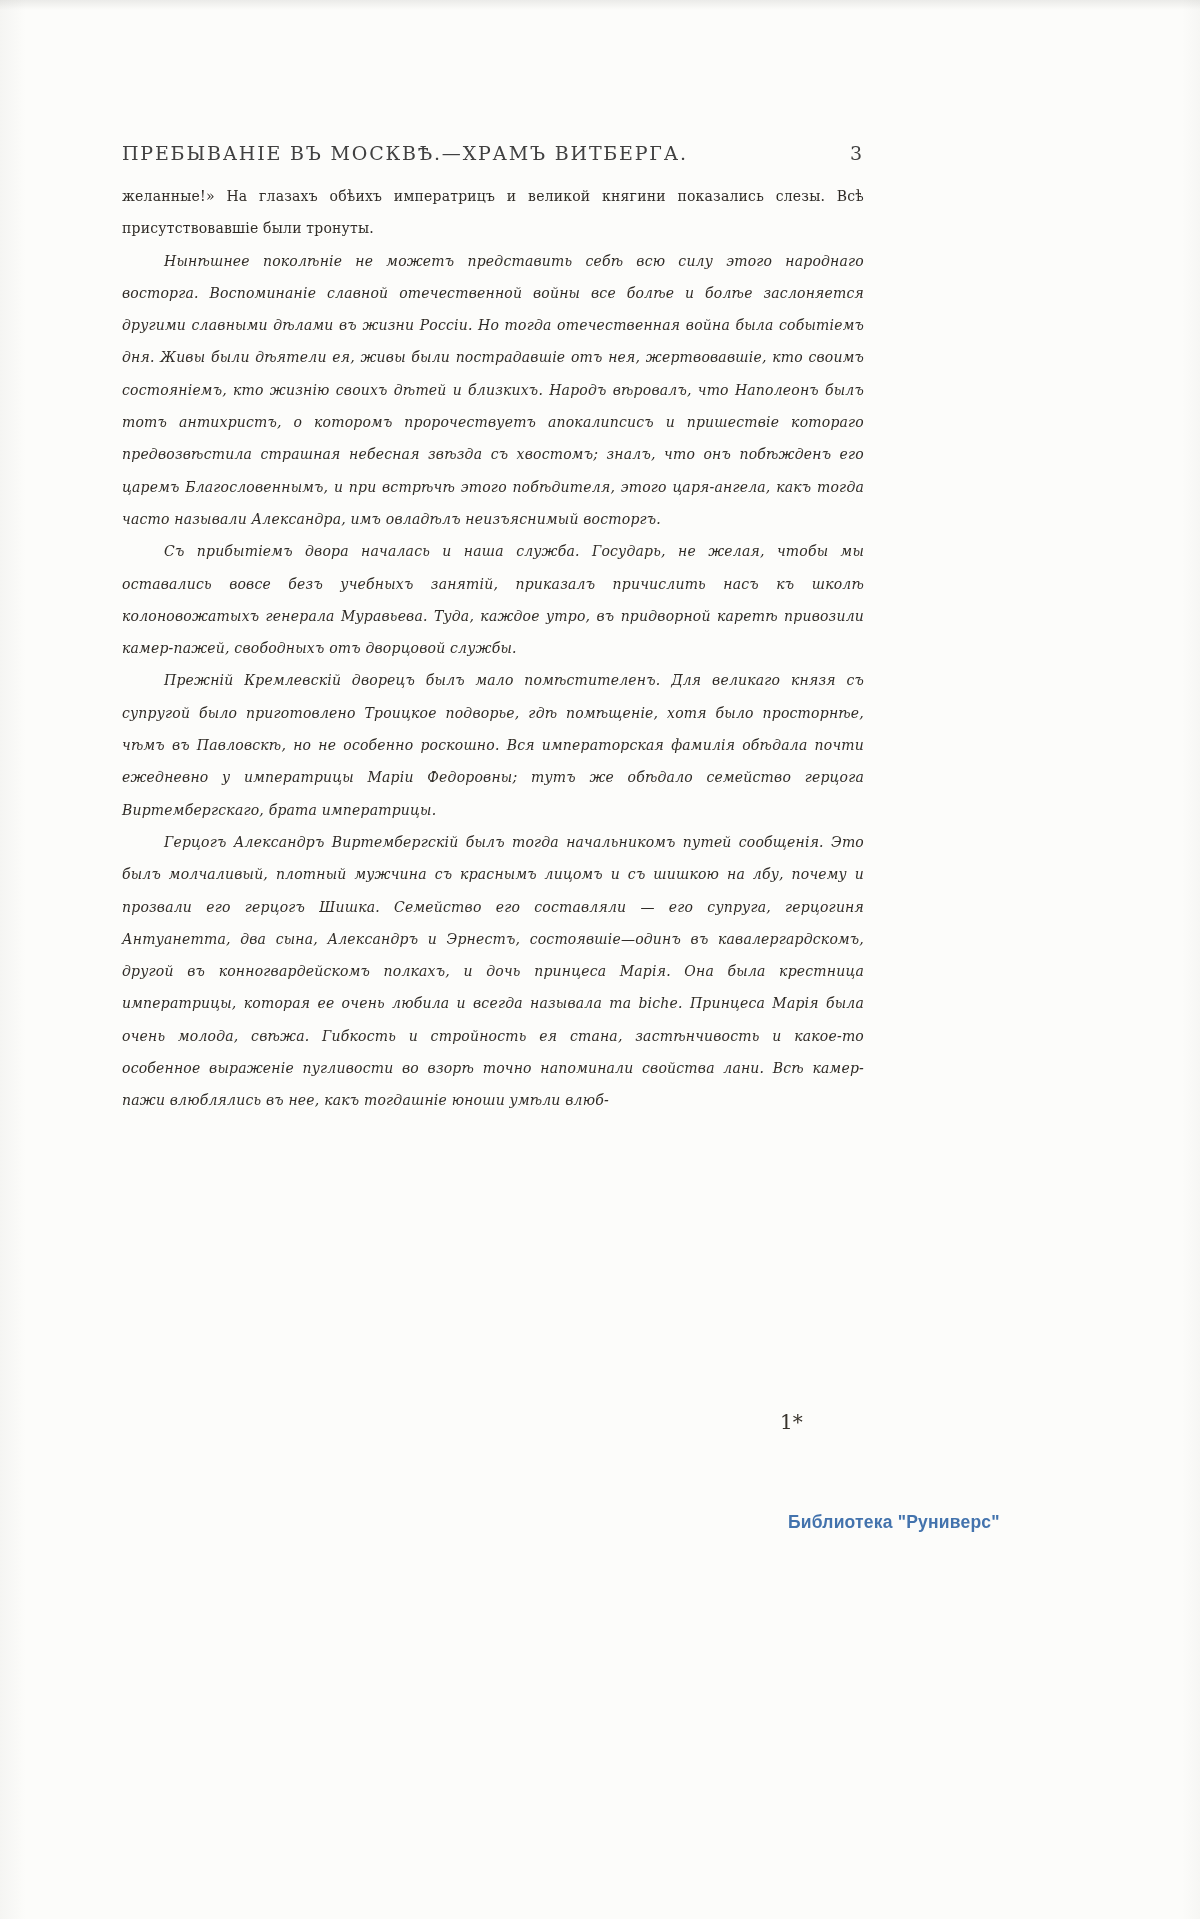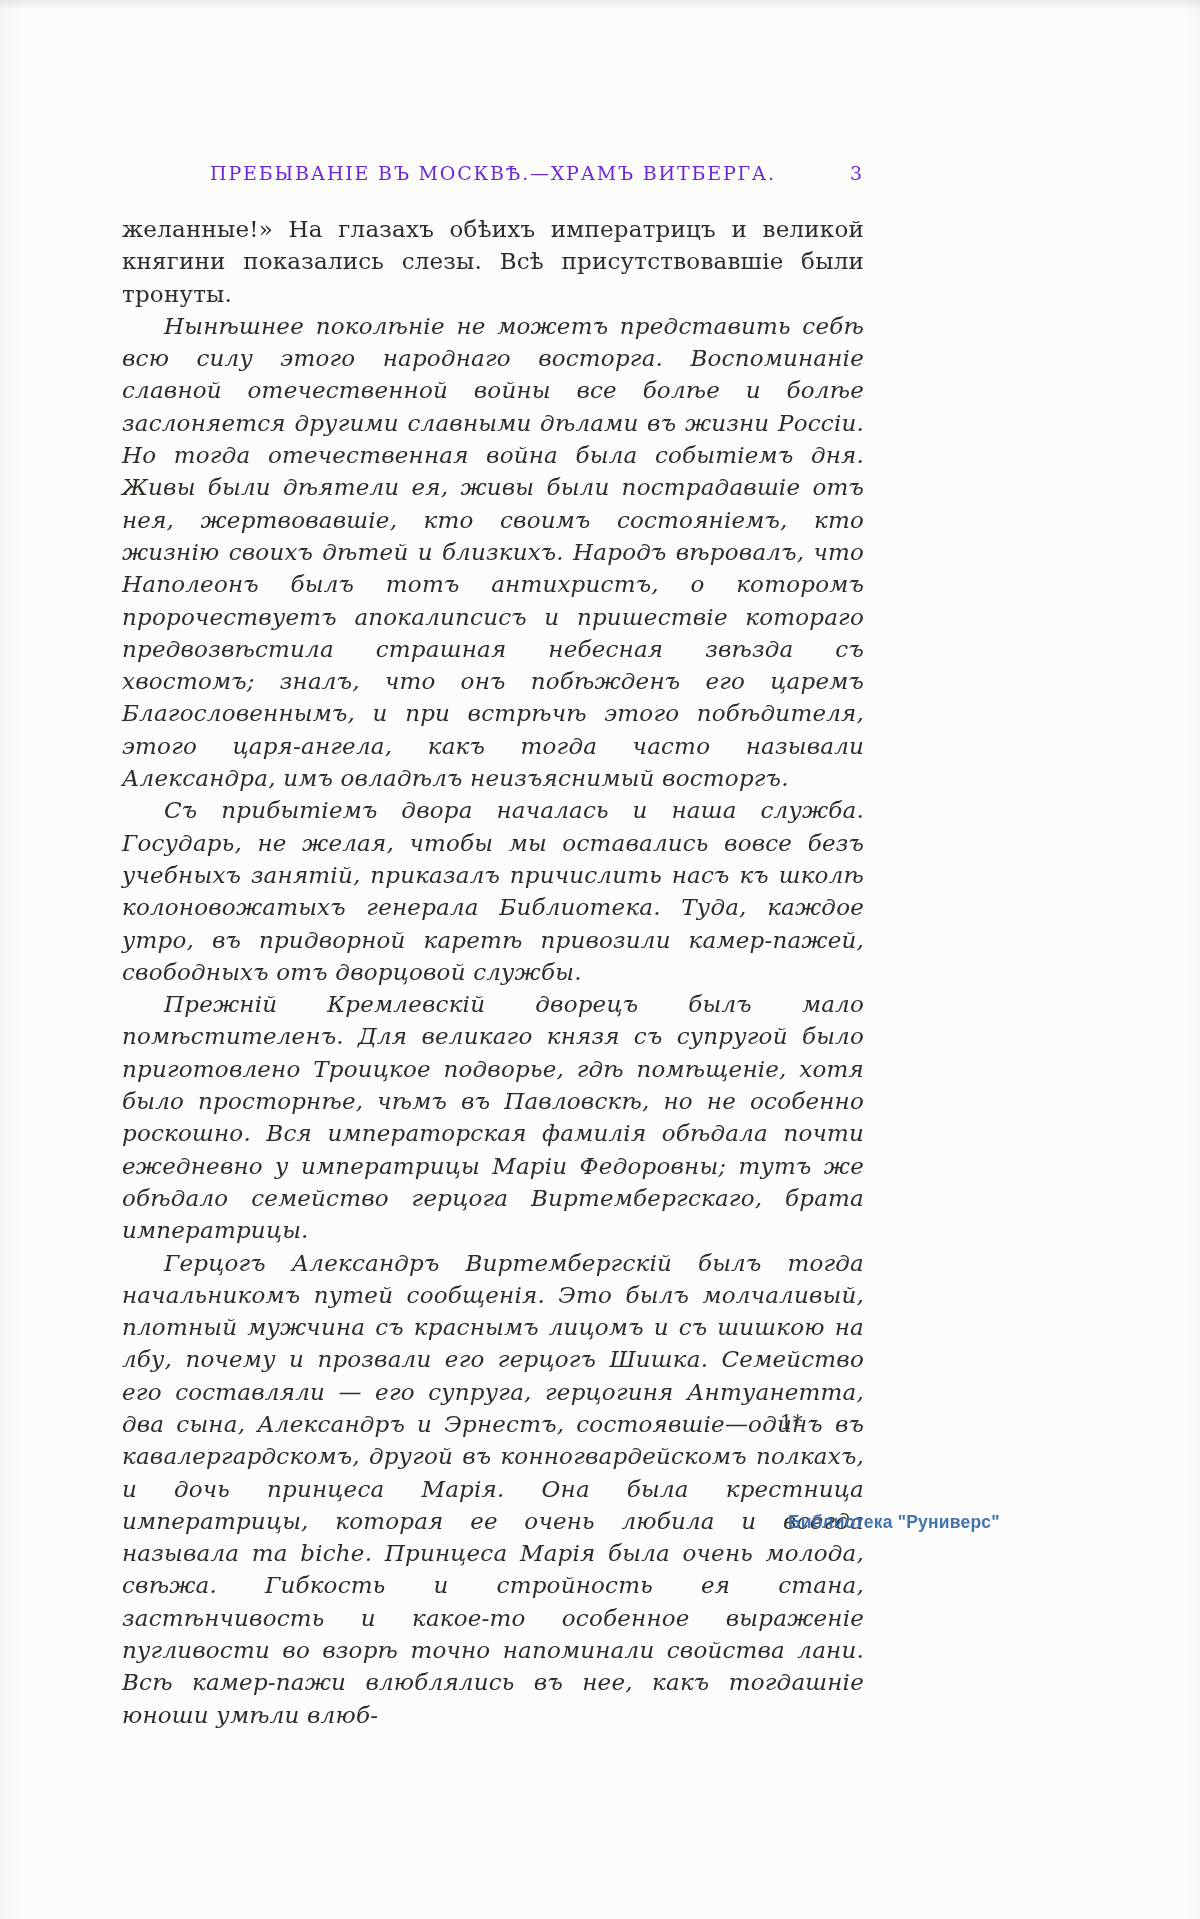--- a/index.html
+++ b/index.html
@@ -22,36 +22,35 @@
       pointer-events: none;
     }
     .text-area {
       position: absolute;
       left: 122px;
       top: 142px;
       width: 742px;
     }
     .running-head {
       position: relative;
-      text-align: center;
+      text-align: left;
       font-size: 19px;
       letter-spacing: 1.8px;
-      color: #6d28d9;
+      color: #404040;
       white-space: nowrap;
-      margin-top: 20px;
     }
     .page-number {
       position: absolute;
       right: 2px;
       top: 0;
       letter-spacing: 0;
     }
     .body-text {
-      margin-top: 29px;
-      font-size: 23px;
+      margin-top: 16px;
+      font-size: 14px;
       line-height: 32.3px;
       text-align: justify;
       letter-spacing: 0.2px;
     }
     .body-text p { margin: 0; }
     .body-text p.indent { text-indent: 42px; font-style: italic; }
     .signature-mark {
       position: absolute;
       left: 780px;
       top: 1410px;
@@ -77,21 +76,21 @@
 <div class="text-area">
 
   <div class="running-head">
     <span>ПРЕБЫВАНІЕ ВЪ МОСКВѢ.—ХРАМЪ ВИТБЕРГА.</span>
     <span class="page-number">3</span>
   </div>
 
   <div class="body-text">
     <p>желанные!» На глазахъ обѣихъ императрицъ и великой княгини показались слезы. Всѣ присутствовавшіе были тронуты.</p>
     <p class="indent">Нынѣшнее поколѣніе не можетъ представить себѣ всю силу этого народнаго восторга. Воспоминаніе славной отечественной войны все болѣе и болѣе заслоняется другими славными дѣлами въ жизни Россіи. Но тогда отечественная война была событіемъ дня. Живы были дѣятели ея, живы были пострадавшіе отъ нея, жертвовавшіе, кто своимъ состояніемъ, кто жизнію своихъ дѣтей и близкихъ. Народъ вѣровалъ, что Наполеонъ былъ тотъ антихристъ, о которомъ пророчествуетъ апокалипсисъ и пришествіе котораго предвозвѣстила страшная небесная звѣзда съ хвостомъ; зналъ, что онъ побѣжденъ его царемъ Благословеннымъ, и при встрѣчѣ этого побѣдителя, этого царя-ангела, какъ тогда часто называли Александра, имъ овладѣлъ неизъяснимый восторгъ.</p>
-    <p class="indent">Съ прибытіемъ двора началась и наша служба. Государь, не желая, чтобы мы оставались вовсе безъ учебныхъ занятій, приказалъ причислить насъ къ школѣ колоновожатыхъ генерала Библиотека. Туда, каждое утро, въ придворной каретѣ привозили камер-пажей, свободныхъ отъ дворцовой службы.</p>
+    <p class="indent">Съ прибытіемъ двора началась и наша служба. Государь, не желая, чтобы мы оставались вовсе безъ учебныхъ занятій, приказалъ причислить насъ къ школѣ колоновожатыхъ генерала Муравьева. Туда, каждое утро, въ придворной каретѣ привозили камер-пажей, свободныхъ отъ дворцовой службы.</p>
     <p class="indent">Прежній Кремлевскій дворецъ былъ мало помѣстителенъ. Для великаго князя съ супругой было приготовлено Троицкое подворье, гдѣ помѣщеніе, хотя было просторнѣе, чѣмъ въ Павловскѣ, но не особенно роскошно. Вся императорская фамилія обѣдала почти ежедневно у императрицы Маріи Федоровны; тутъ же обѣдало семейство герцога Виртембергскаго, брата императрицы.</p>
     <p class="indent">Герцогъ Александръ Виртембергскій былъ тогда начальникомъ путей сообщенія. Это былъ молчаливый, плотный мужчина съ краснымъ лицомъ и съ шишкою на лбу, почему и прозвали его герцогъ Шишка. Семейство его составляли — его супруга, герцогиня Антуанетта, два сына, Александръ и Эрнестъ, состоявшіе—одинъ въ кавалергардскомъ, другой въ конногвардейскомъ полкахъ, и дочь принцеса Марія. Она была крестница императрицы, которая ее очень любила и всегда называла ma biche. Принцеса Марія была очень молода, свѣжа. Гибкость и стройность ея стана, застѣнчивость и какое-то особенное выраженіе пугливости во взорѣ точно напоминали свойства лани. Всѣ камер-пажи влюблялись въ нее, какъ тогдашніе юноши умѣли влюб-</p>
   </div>
 
 </div>
 
 <div class="signature-mark">1*</div>
 
 <div class="watermark">Библиотека "Руниверс"</div>
 

